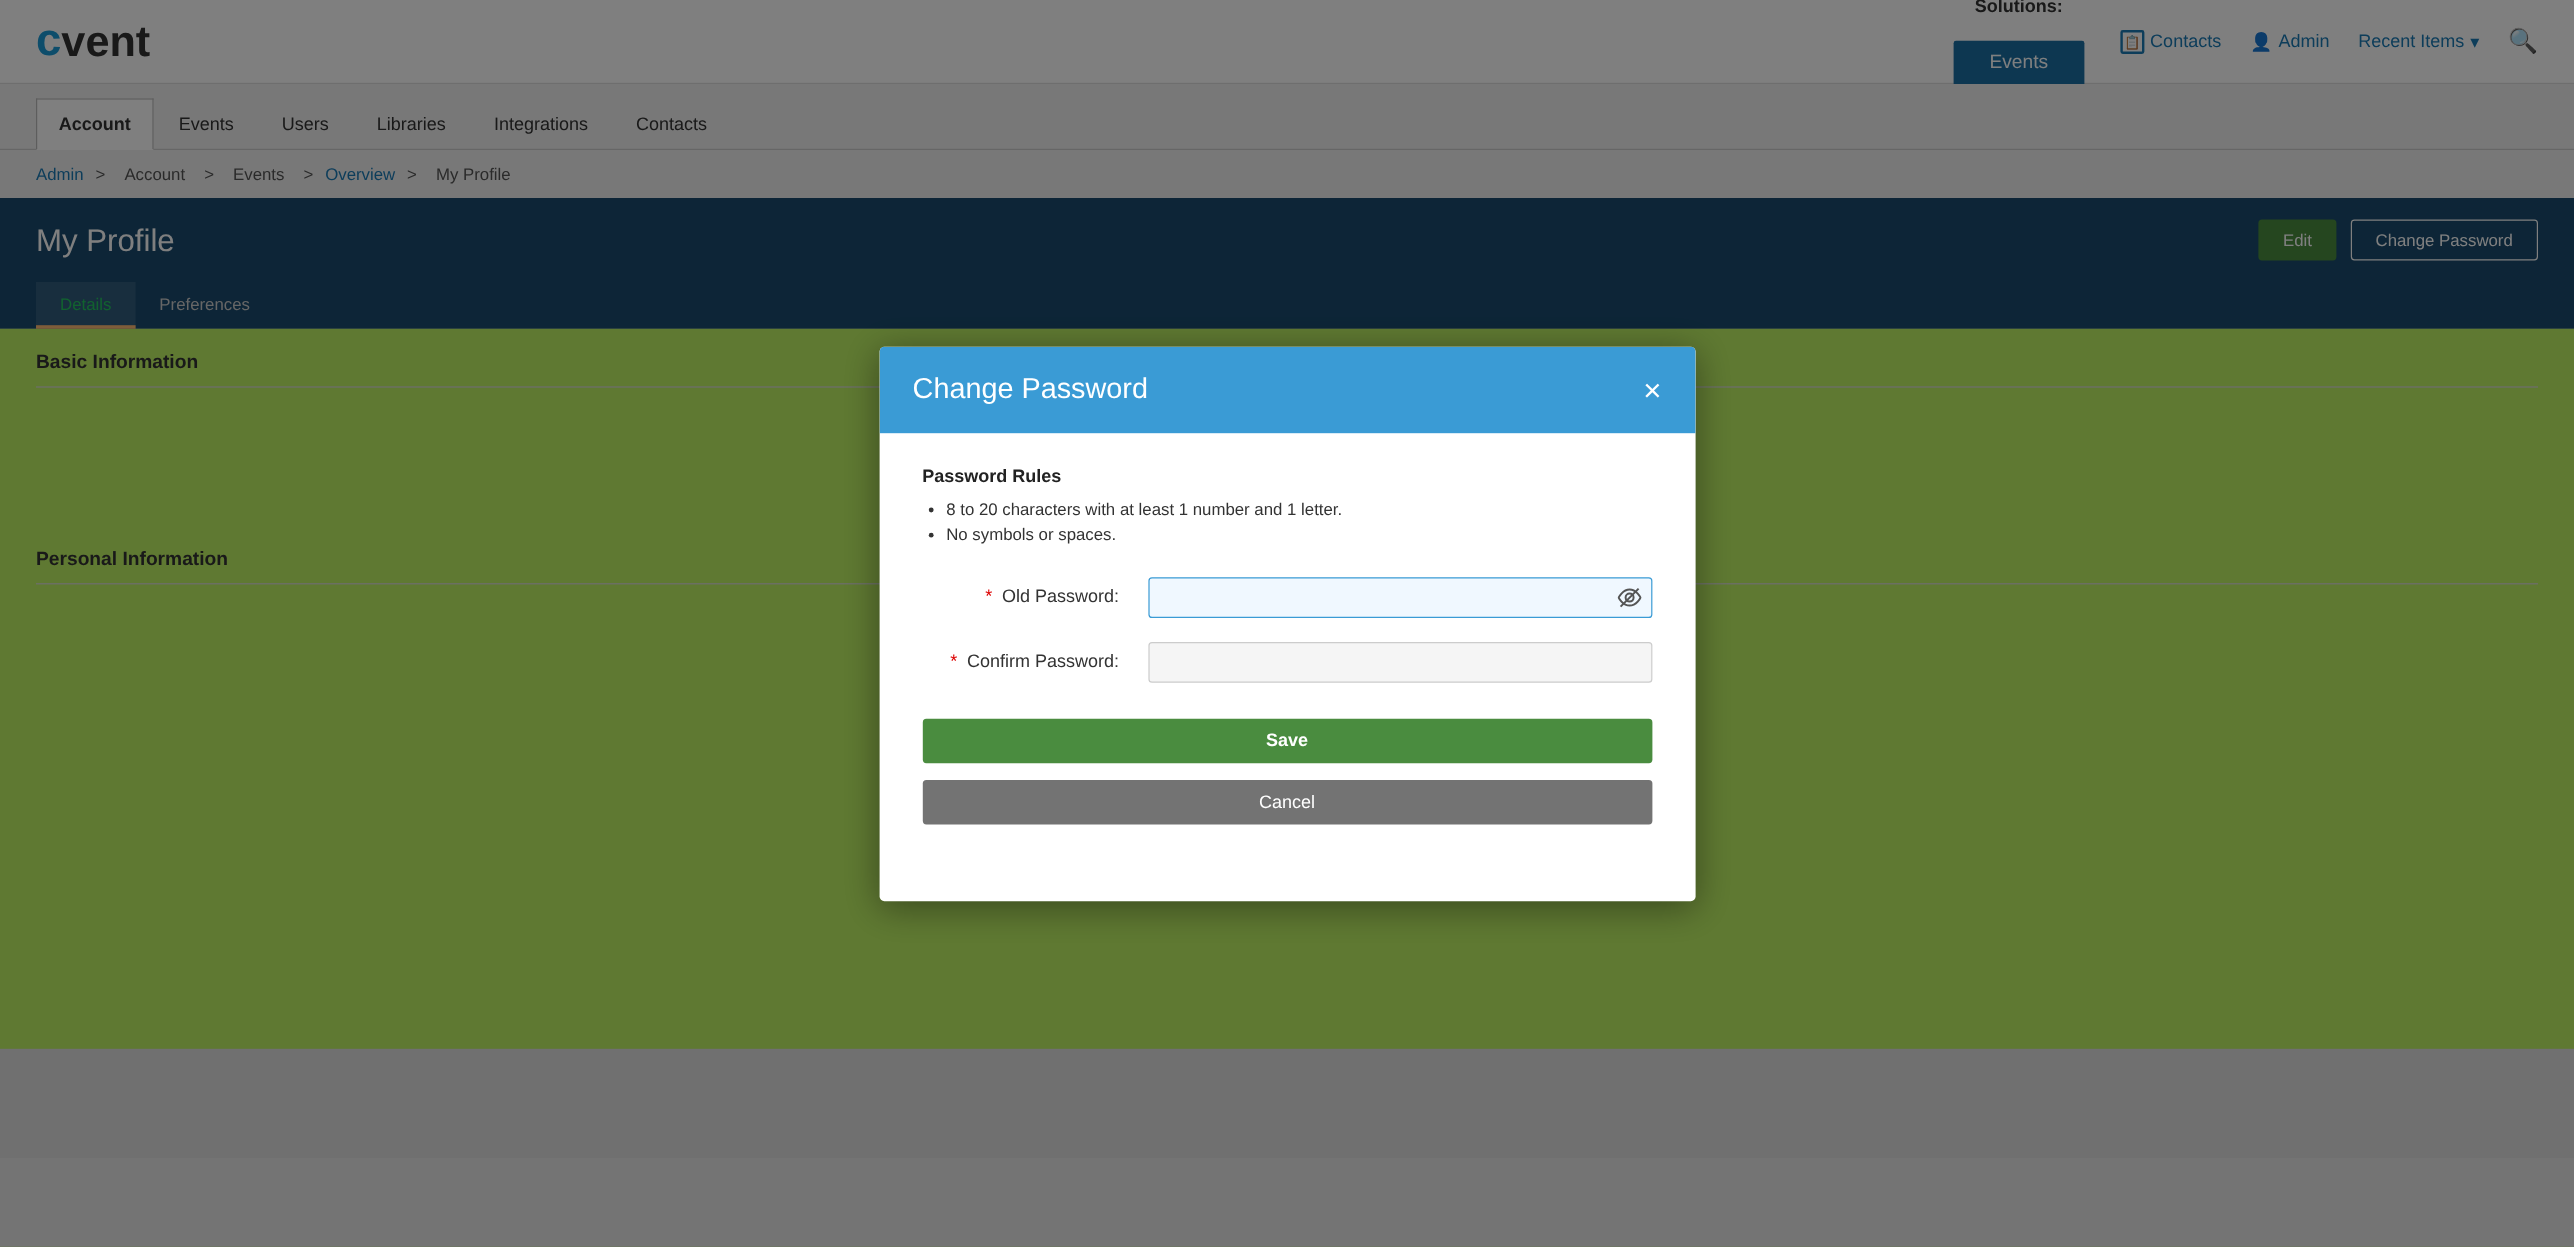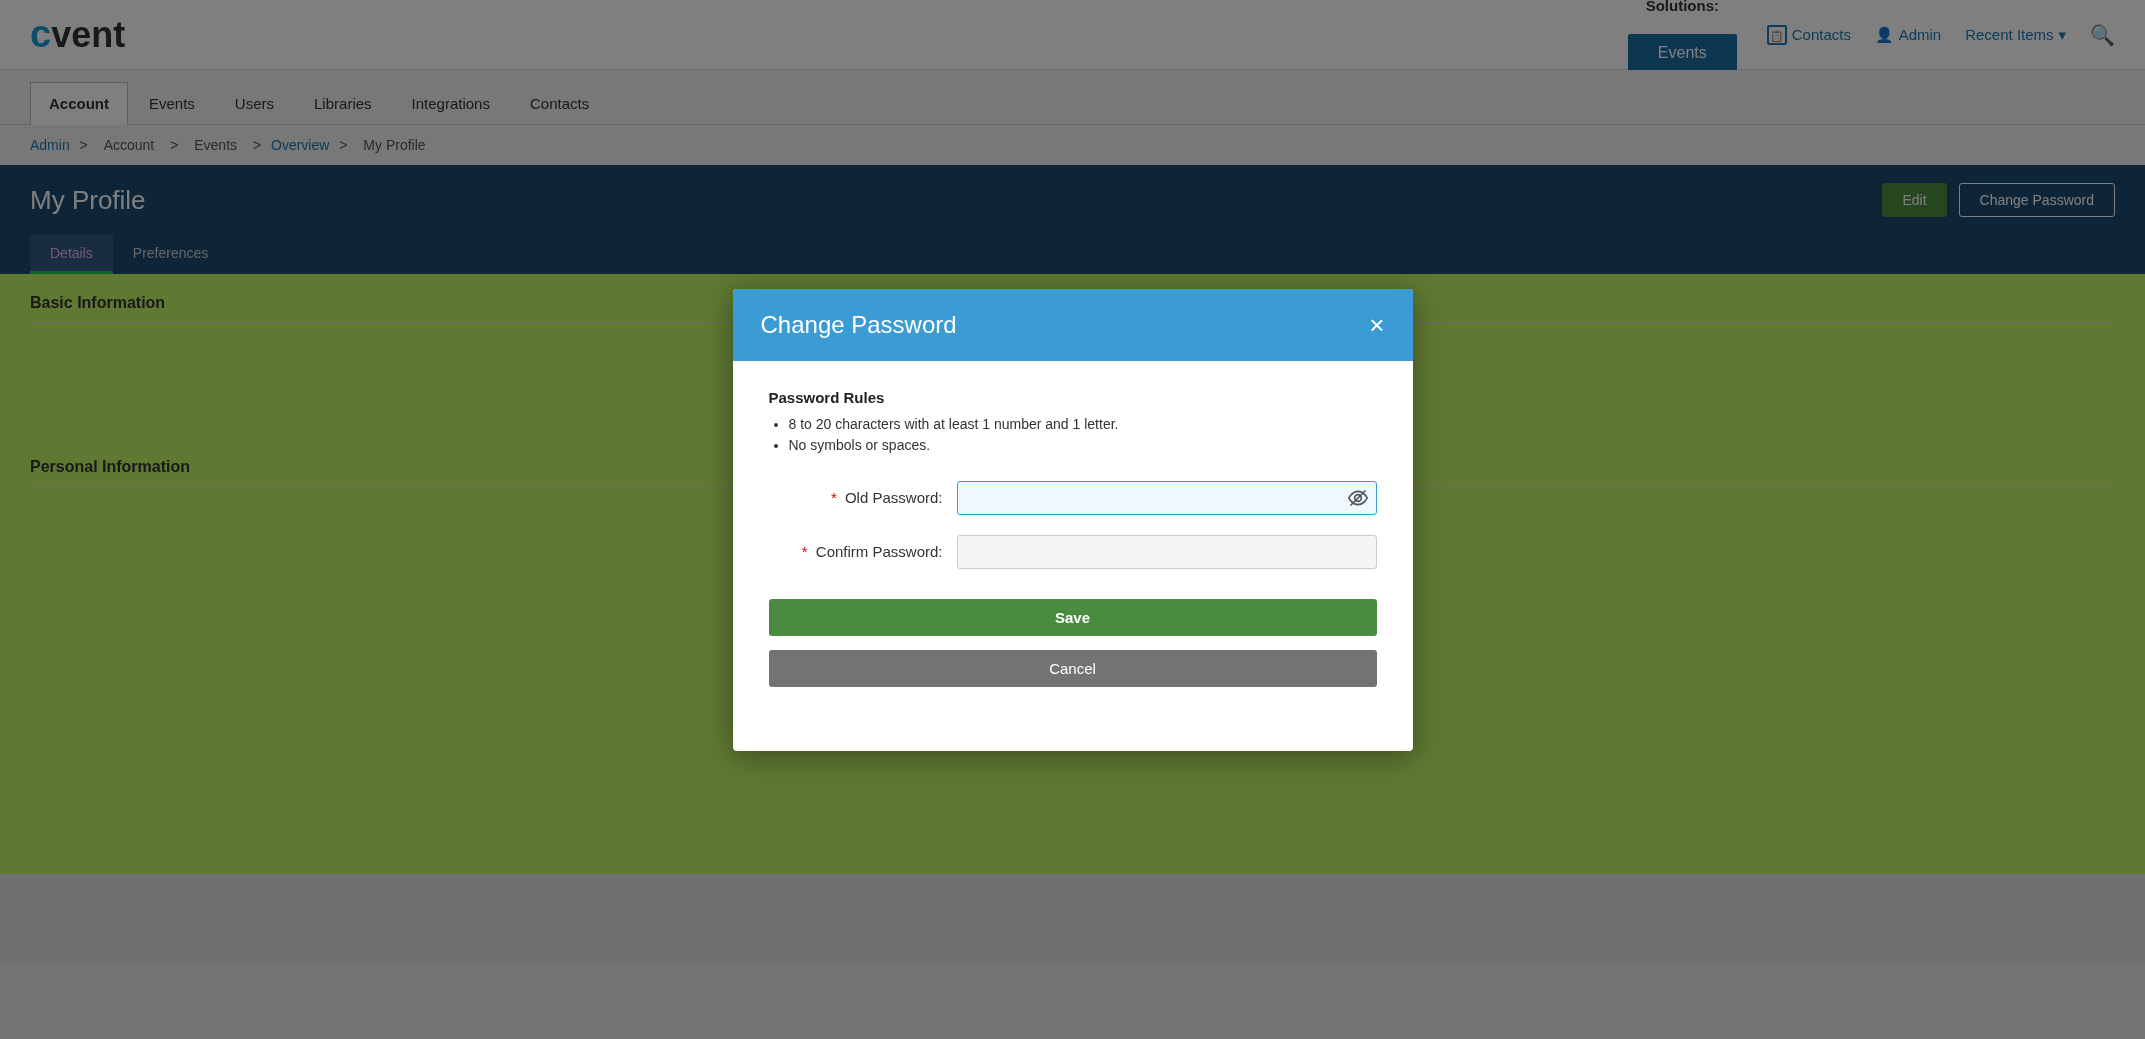--- a/index.html
+++ b/index.html
@@ -172,22 +172,22 @@
       padding: 0 30px;
     }
     .profile-tab {
       padding: 10px 20px;
       color: #ccc;
       cursor: pointer;
       font-size: 14px;
       border-bottom: 3px solid transparent;
     }
     .profile-tab.active {
-      color: #f0abfc;
-      border-bottom: 3px solid #22c55e;
+      color: #22c55e;
+      border-bottom: 3px solid #fdba74;
       background: rgba(255,255,255,0.1);
     }
 
     .profile-body {
       background: #bef264;
       margin: 0;
       padding: 20px 30px;
       min-height: 600px;
     }
     .section-heading {
@@ -259,21 +259,21 @@
     }
     .form-row {
       display: flex;
       align-items: center;
       justify-content: flex-end;
       margin-bottom: 20px;
     }
     .form-label {
       font-size: 15px;
       color: #333;
-      margin-right: 14px;
+      margin-right: 24px;
       text-align: right;
       white-space: nowrap;
     }
     .required-star {
       color: #d00;
       margin-right: 4px;
     }
     .input-wrapper {
       position: relative;
       width: 420px;

